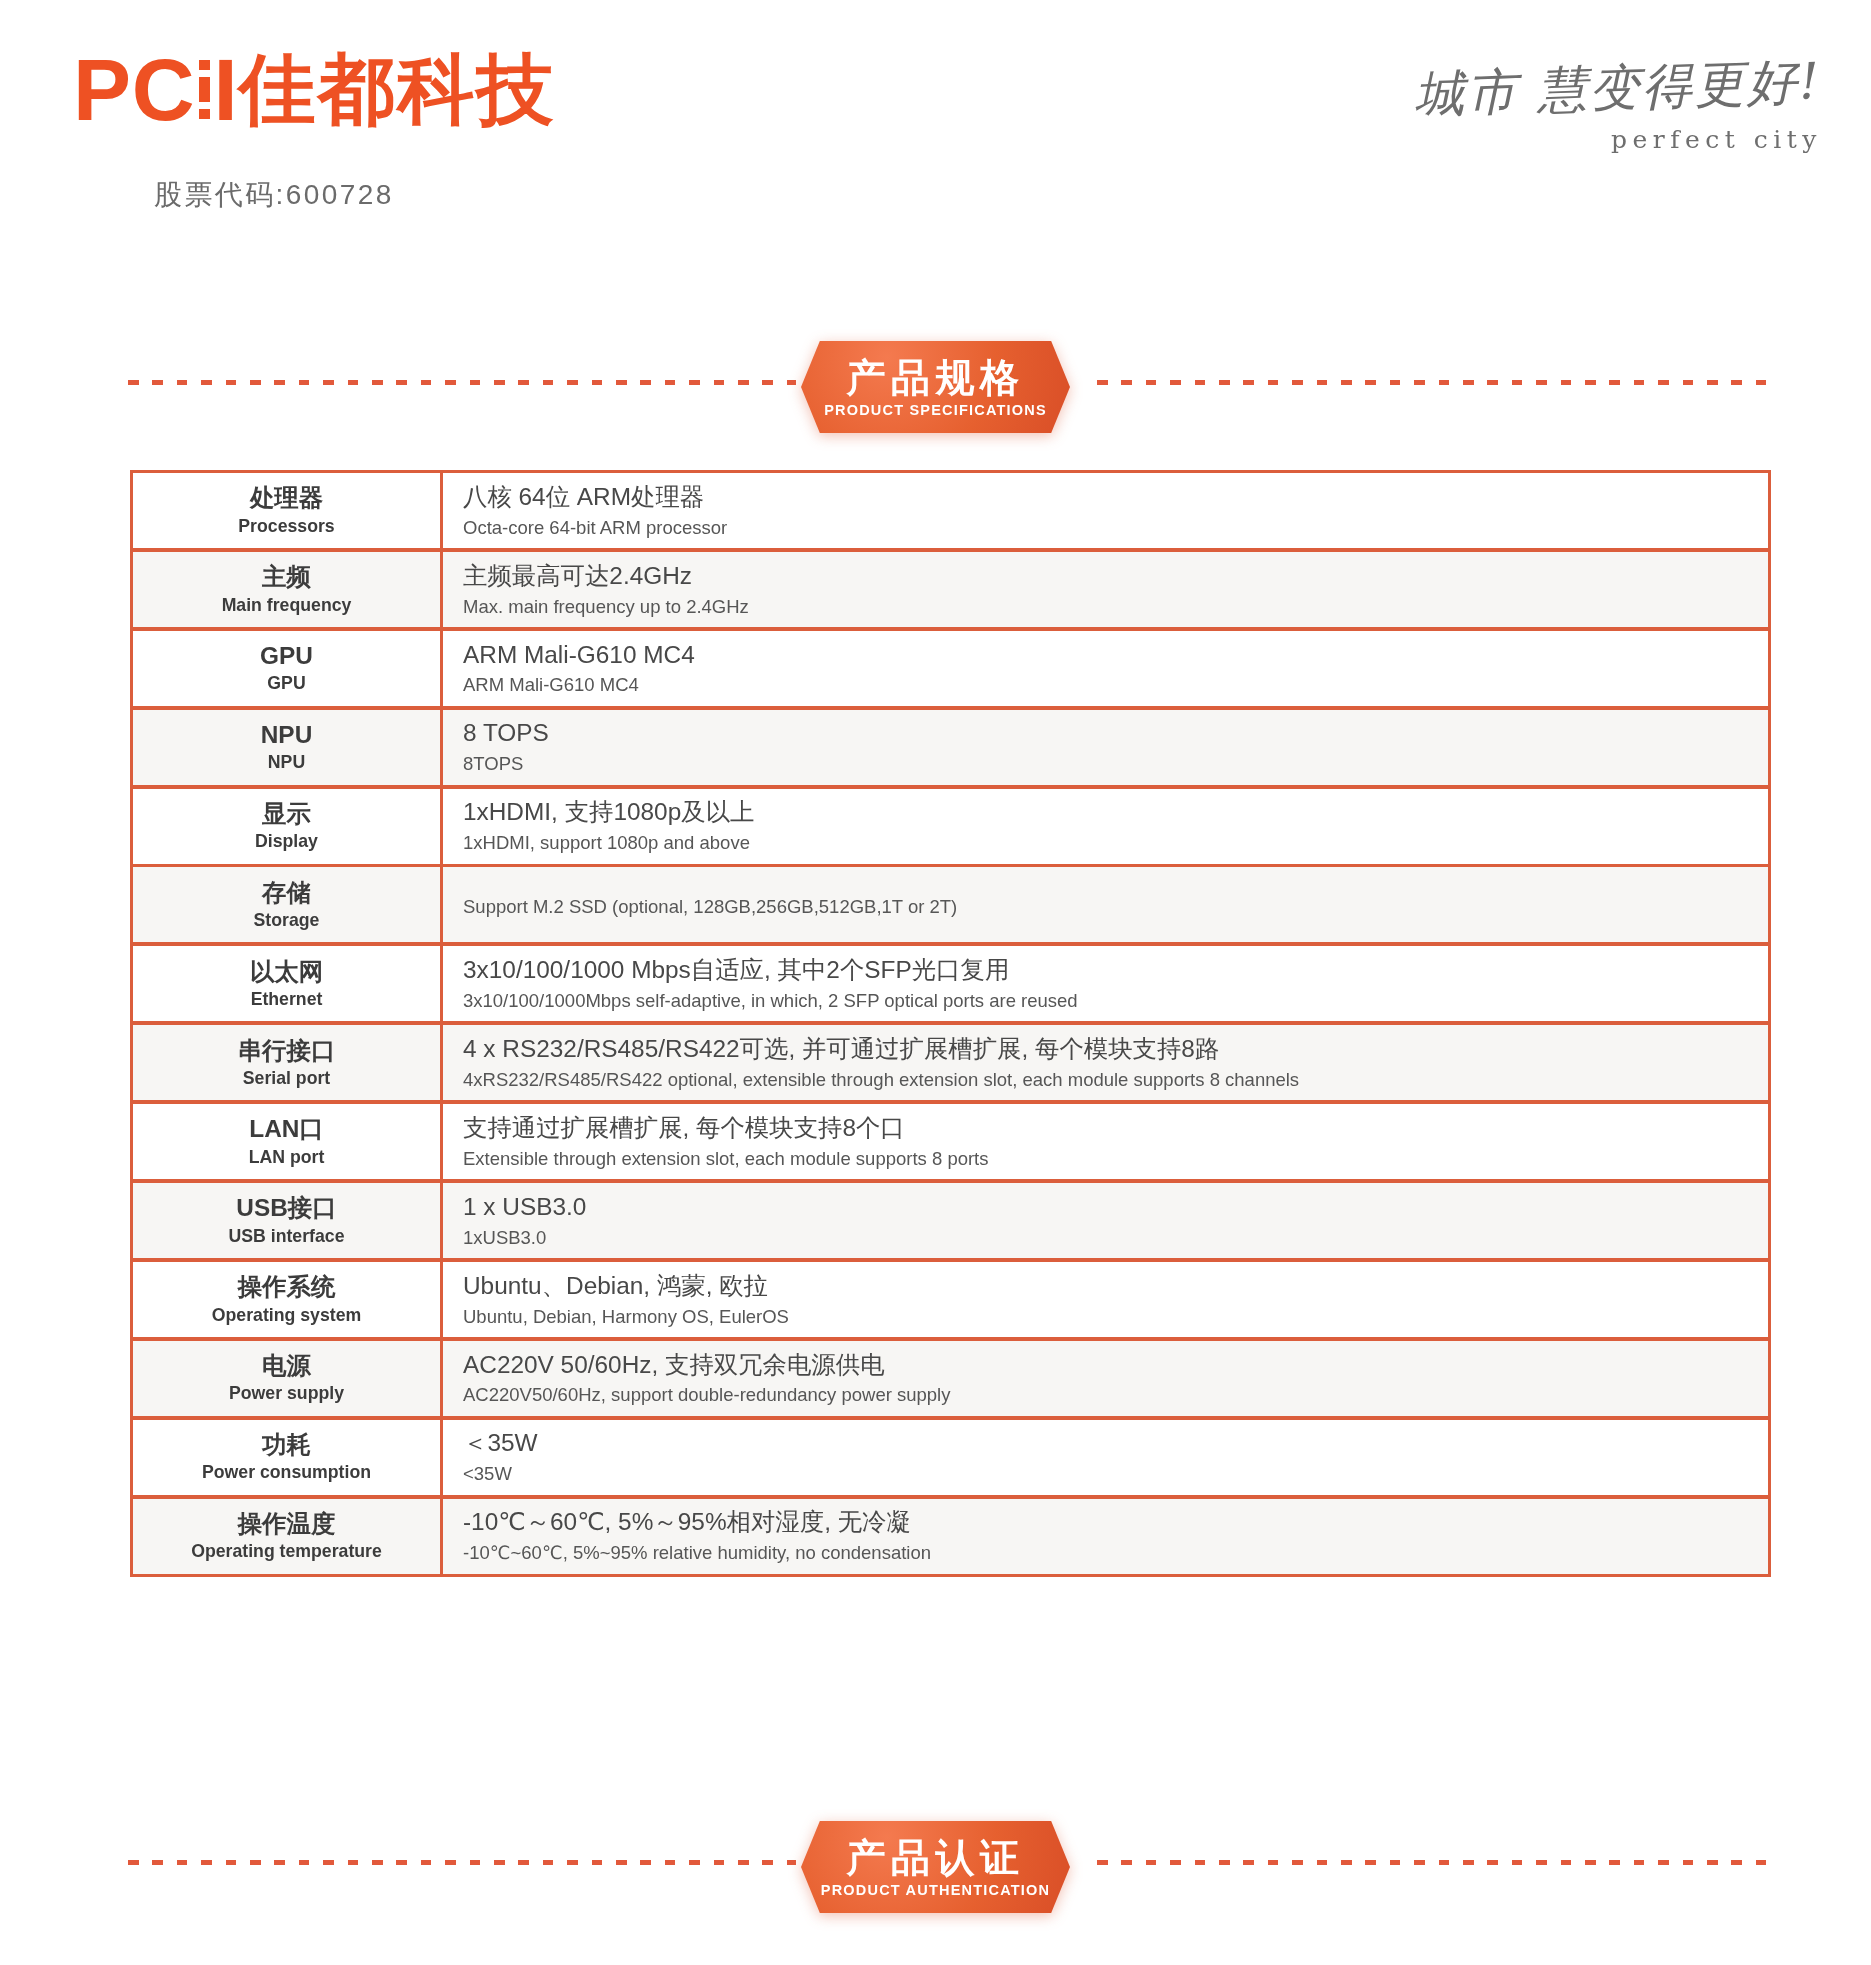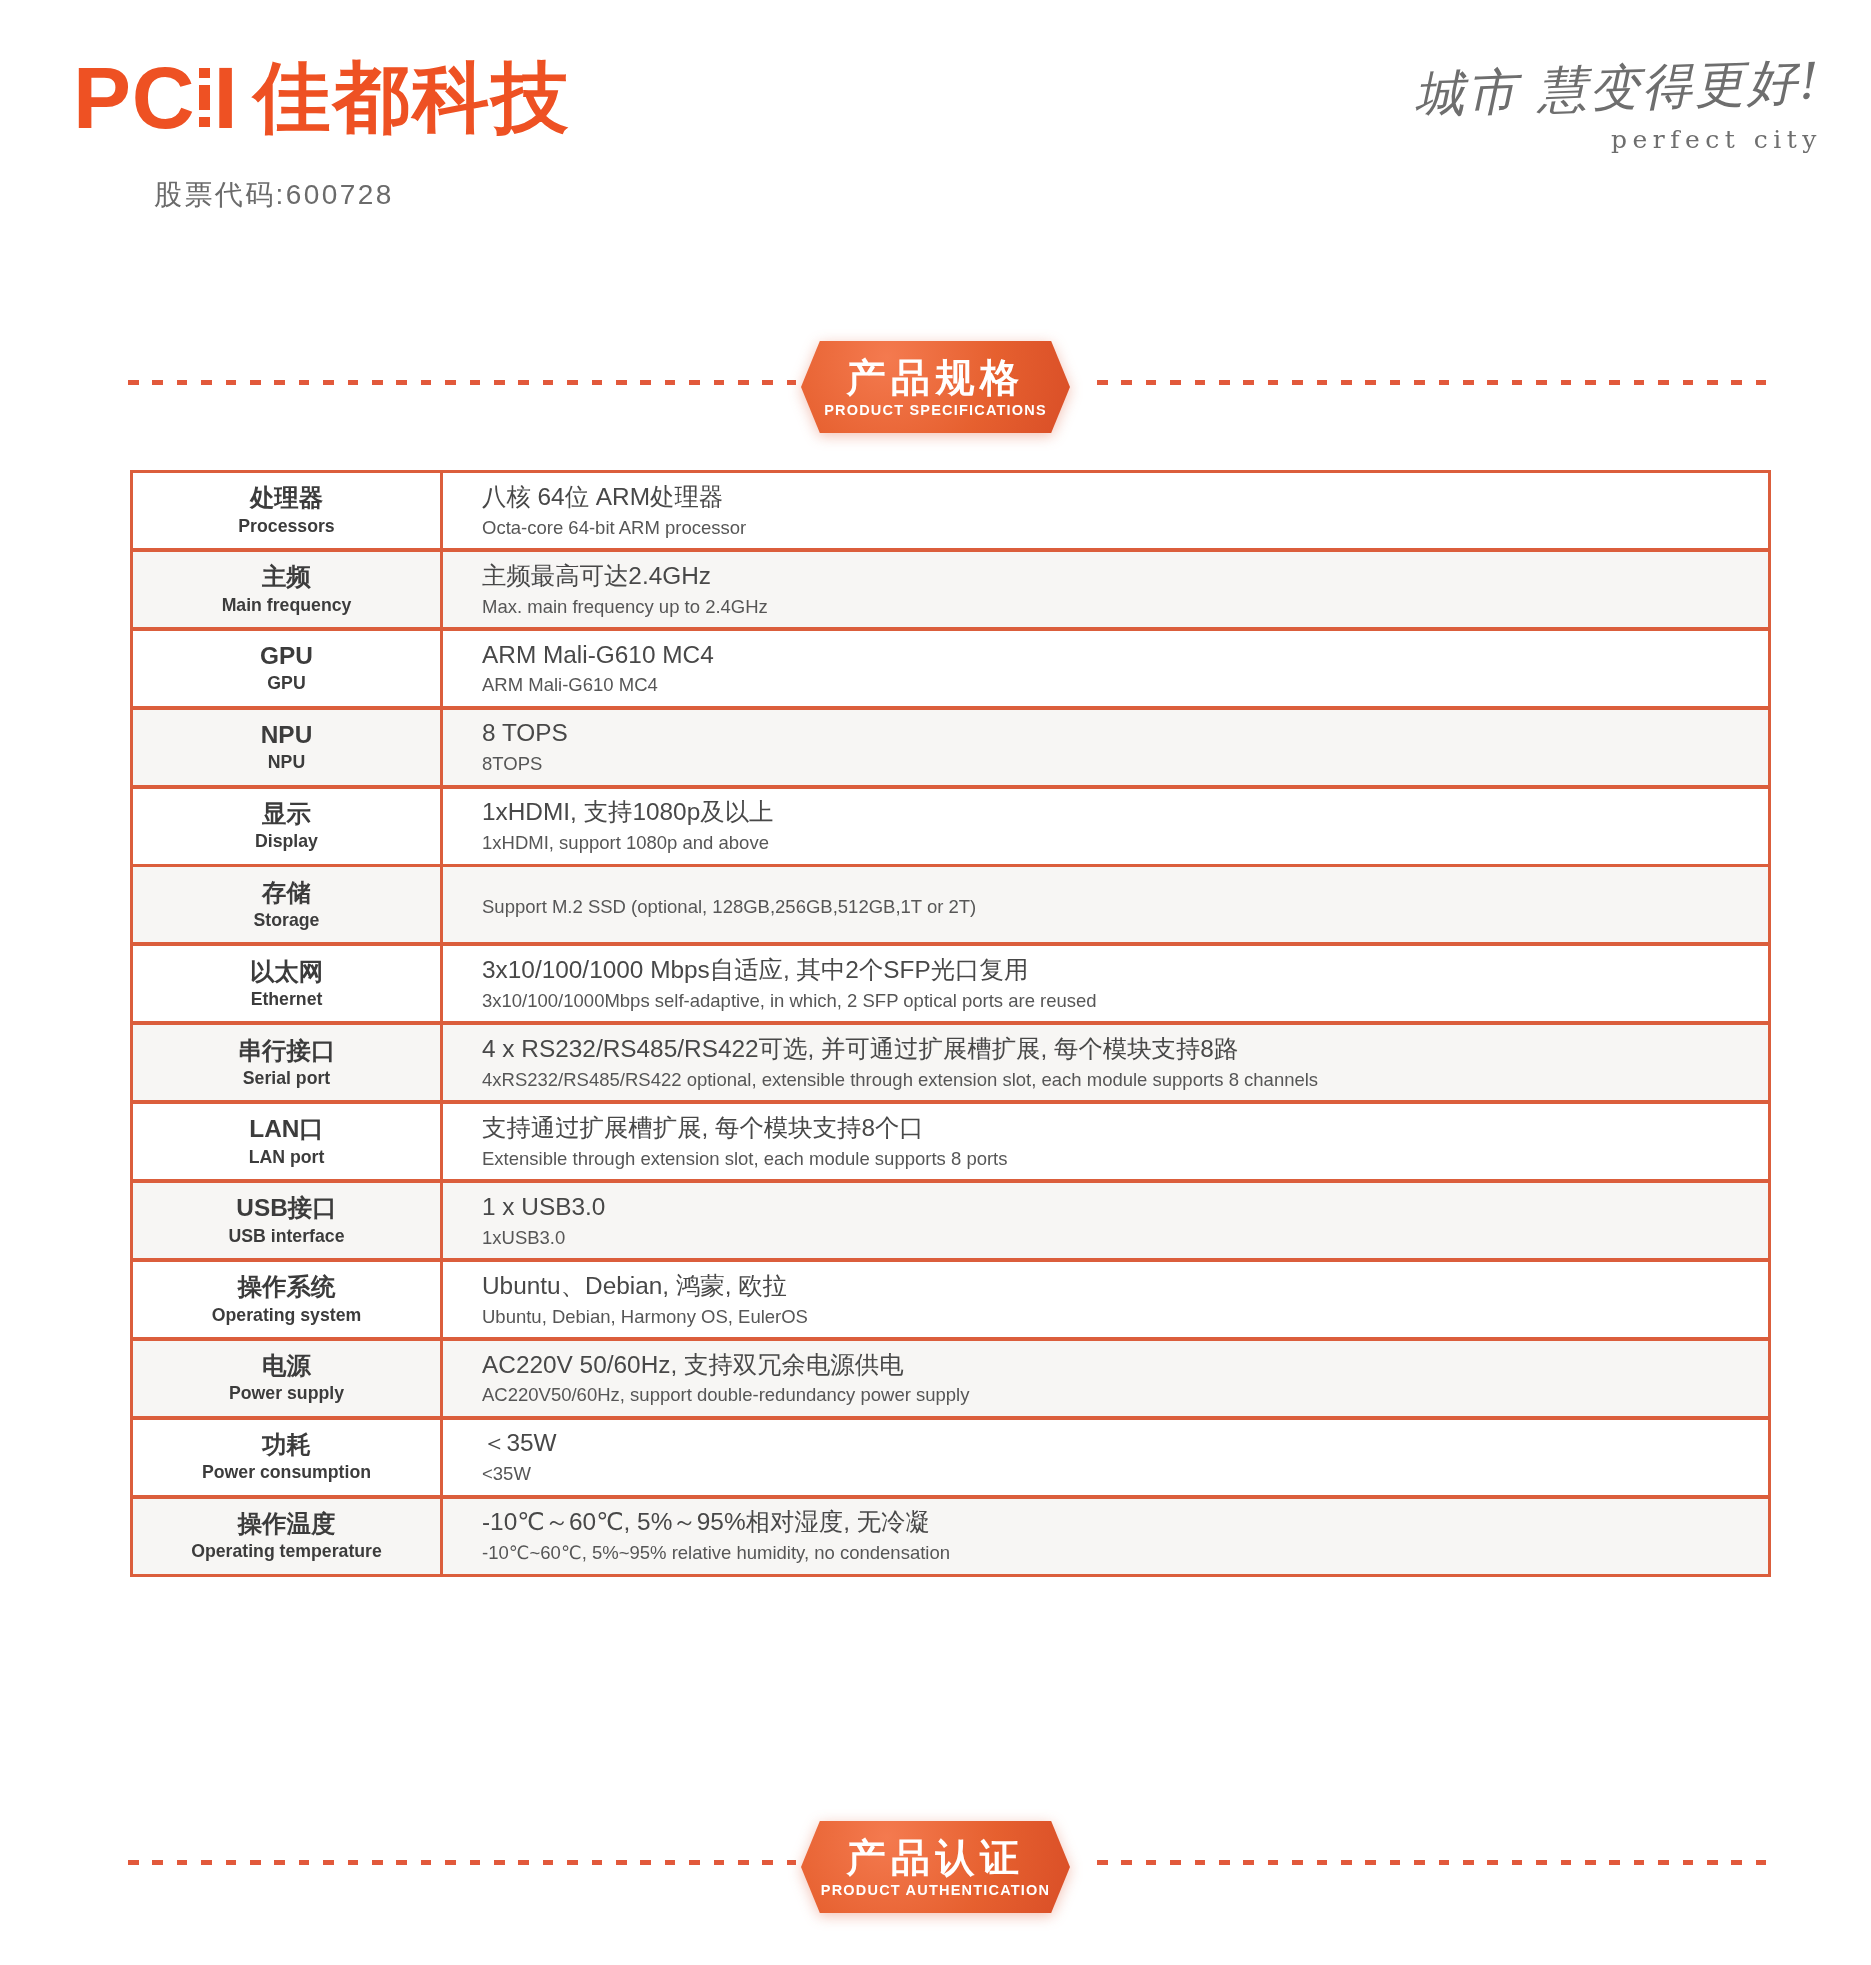--- a/index.html
+++ b/index.html
@@ -1,20 +1,20 @@
 <!DOCTYPE html>
 <html style="font-size:6.3px"><head>
 <meta charset="utf-8">
 <style>
   html,body{margin:0;padding:0;background:#ffffff;}
   #page{position:relative;width:1872px;height:2540px;background:#ffffff;overflow:hidden;
         font-family:"Liberation Sans","DejaVu Sans",sans-serif;color:#3c3c3c;}
 
   
-  .logo-row{position:absolute;left:73px;top:58px;display:flex;align-items:center;gap:15px;}
+  .logo-row{position:absolute;left:73px;top:50px;display:flex;align-items:center;}
   .logo-mark{display:flex;align-items:center;color:#ee5123;font-weight:900;letter-spacing:0.8px;
              font-size:87px;line-height:79px;}
   .logo-sep{display:flex;flex-direction:column;align-items:center;justify-content:center;gap:7px;margin:0 3.9px;}
   .logo-sep i{display:block;width:10.2px;height:10.2px;background:#ee5123;}
   .logo-sep i.mid{height:24.4px;width:10.2px;}
   .logo-cn{color:#ee5123;font-weight:900;font-size:77px;line-height:79px;letter-spacing:2.4px;}
   .stock-code{position:absolute;left:154px;top:176px;font-size:28px;color:#6b6b6b;letter-spacing:2.4px;}
 
   .slogan{position:absolute;right:50px;top:59px;text-align:right;color:#6e6e6e;}
   .slogan-cn{font-family:"DejaVu Serif","Liberation Serif",serif;font-style:italic;
@@ -41,21 +41,21 @@
   
   .spec-table{position:absolute;left:130px;top:470px;width:1635px;
               border:3.9px solid #db5e3c;background:#db5e3c;}
   .spec-row{display:flex;background:#ffffff;height:75px;}
   .spec-row + .spec-row{margin-top:3.9px;}
   .spec-row:nth-child(even){background:#f7f6f4;}
   .cell-label{width:307px;border-right:3.9px solid #db5e3c;display:flex;flex-direction:column;
               align-items:center;justify-content:center;text-align:center;}
   .label-cn{font-size:24.4px;font-weight:700;color:#3c3c3c;line-height:28px;}
   .label-en{font-size:17.7px;font-weight:700;color:#3c3c3c;line-height:22px;margin-top:2.4px;}
-  .cell-value{flex:1;display:flex;flex-direction:column;justify-content:center;padding-left:39px;}
+  .cell-value{flex:1;display:flex;flex-direction:column;justify-content:center;padding-left:20px;}
   .value-cn{font-size:24.4px;color:#484848;line-height:30px;}
   .value-en{font-size:18.5px;color:#565656;line-height:23.6px;margin-top:3.9px;}
 </style>
 </head>
 <body>
 
 <div id="page">
 
   <div class="logo-row">
     <div class="logo-mark">

